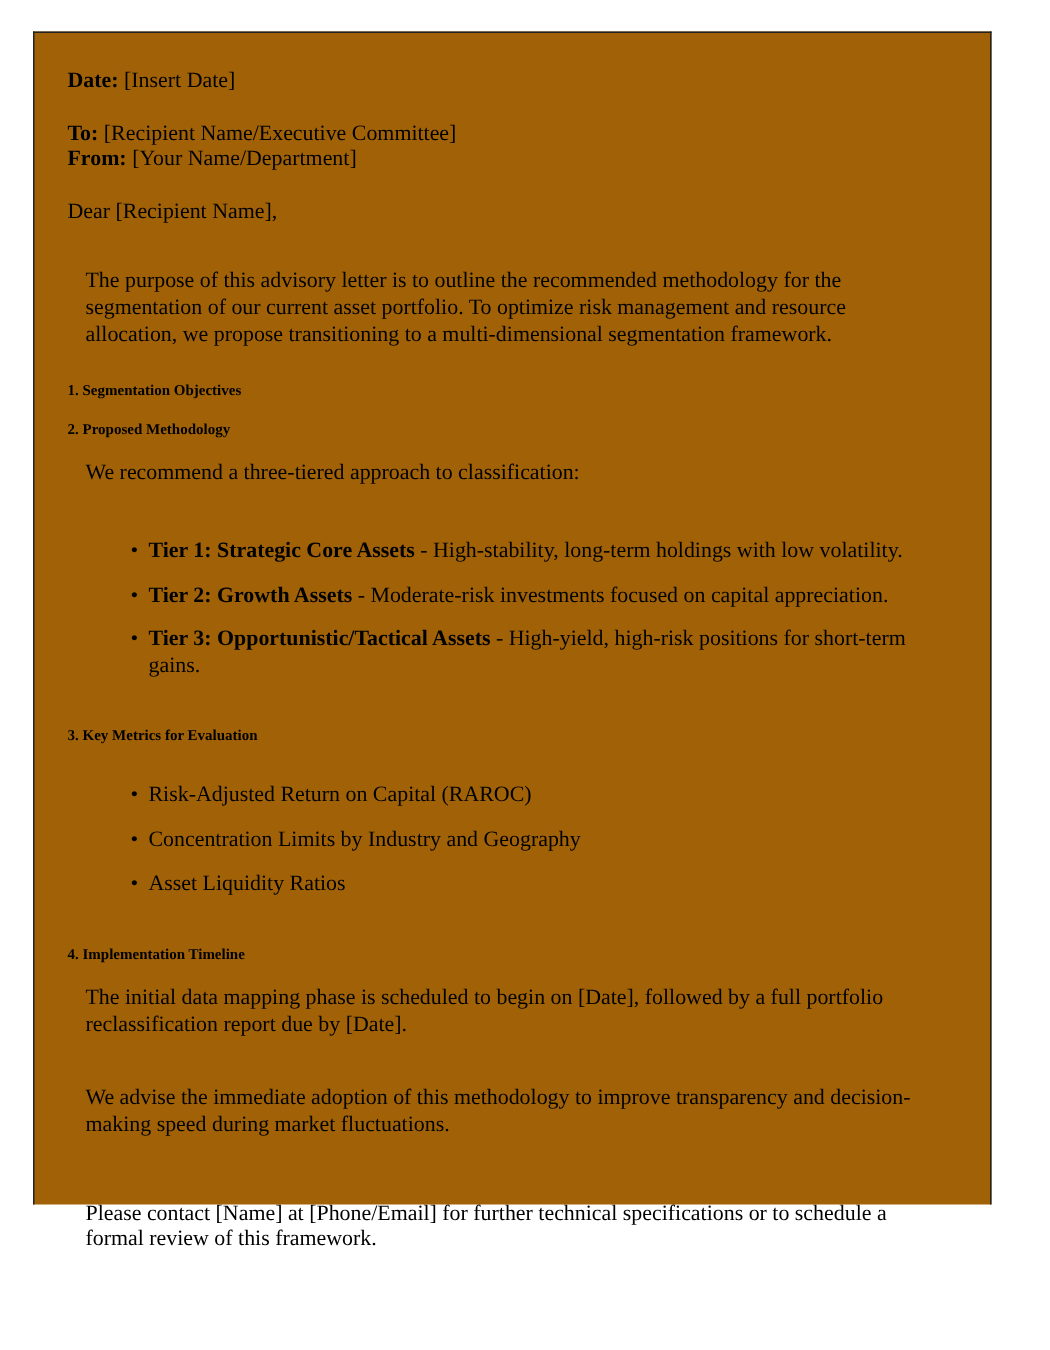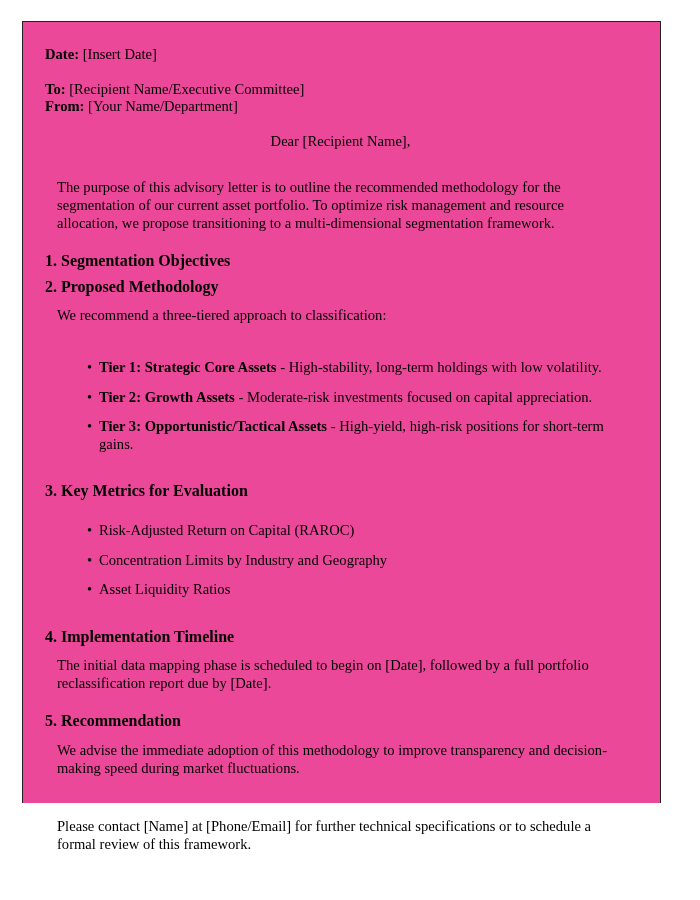--- a/index.html
+++ b/index.html
@@ -20,21 +20,21 @@
     position: absolute;
     left: 22px;
     top: 21px;
     width: 639px;
     height: 782px;
     border-left: 1px solid #232323;
     border-right: 1px solid #232323;
     border-top: 1px solid #232323;
     border-bottom: none;
     box-sizing: border-box;
-    background: #ec4899;
+    background: #a16207;
   }
 
   .doc-body {
     padding: 24px 24px 0 22px;
     font-size: 14.6px;
     line-height: 17.6px;
   }
 
   
   .meta-line {
@@ -43,31 +43,30 @@
   }
   .meta-label {
     font-weight: bold;
   }
   .block-gap {
     height: 17px;
   }
 
   .salutation {
     margin: 0;
-    text-align: center;
   }
 
   p.para {
     margin: 12px;
     text-align: left;
   }
 
   h2.section-heading {
     margin: 0;
-    font-size: 16px;
+    font-size: 10px;
     line-height: 17.6px;
     font-weight: bold;
   }
 
   ul.doc-list {
     margin: 0;
     padding: 0;
     list-style: none;
   }
   ul.doc-list > li {
@@ -138,21 +137,20 @@
       <li><span>Asset Liquidity Ratios</span></li>
     </ul>
 
     <div class="spacer-md"></div>
 
     <h2 class="section-heading">4. Implementation Timeline</h2>
     <p class="para">The initial data mapping phase is scheduled to begin on [Date], followed by a full portfolio reclassification report due by [Date].</p>
 
     <div class="spacer-sm"></div>
 
-    <h2 class="section-heading">5. Recommendation</h2>
     <p class="para">We advise the immediate adoption of this methodology to improve transparency and decision-making speed during market fluctuations.</p>
 
     <div class="block-gap"></div>
 
     <p class="para">Please contact [Name] at [Phone/Email] for further technical specifications or to schedule a formal review of this framework.</p>
 
   </div>
 </div>
 
 </body></html>

